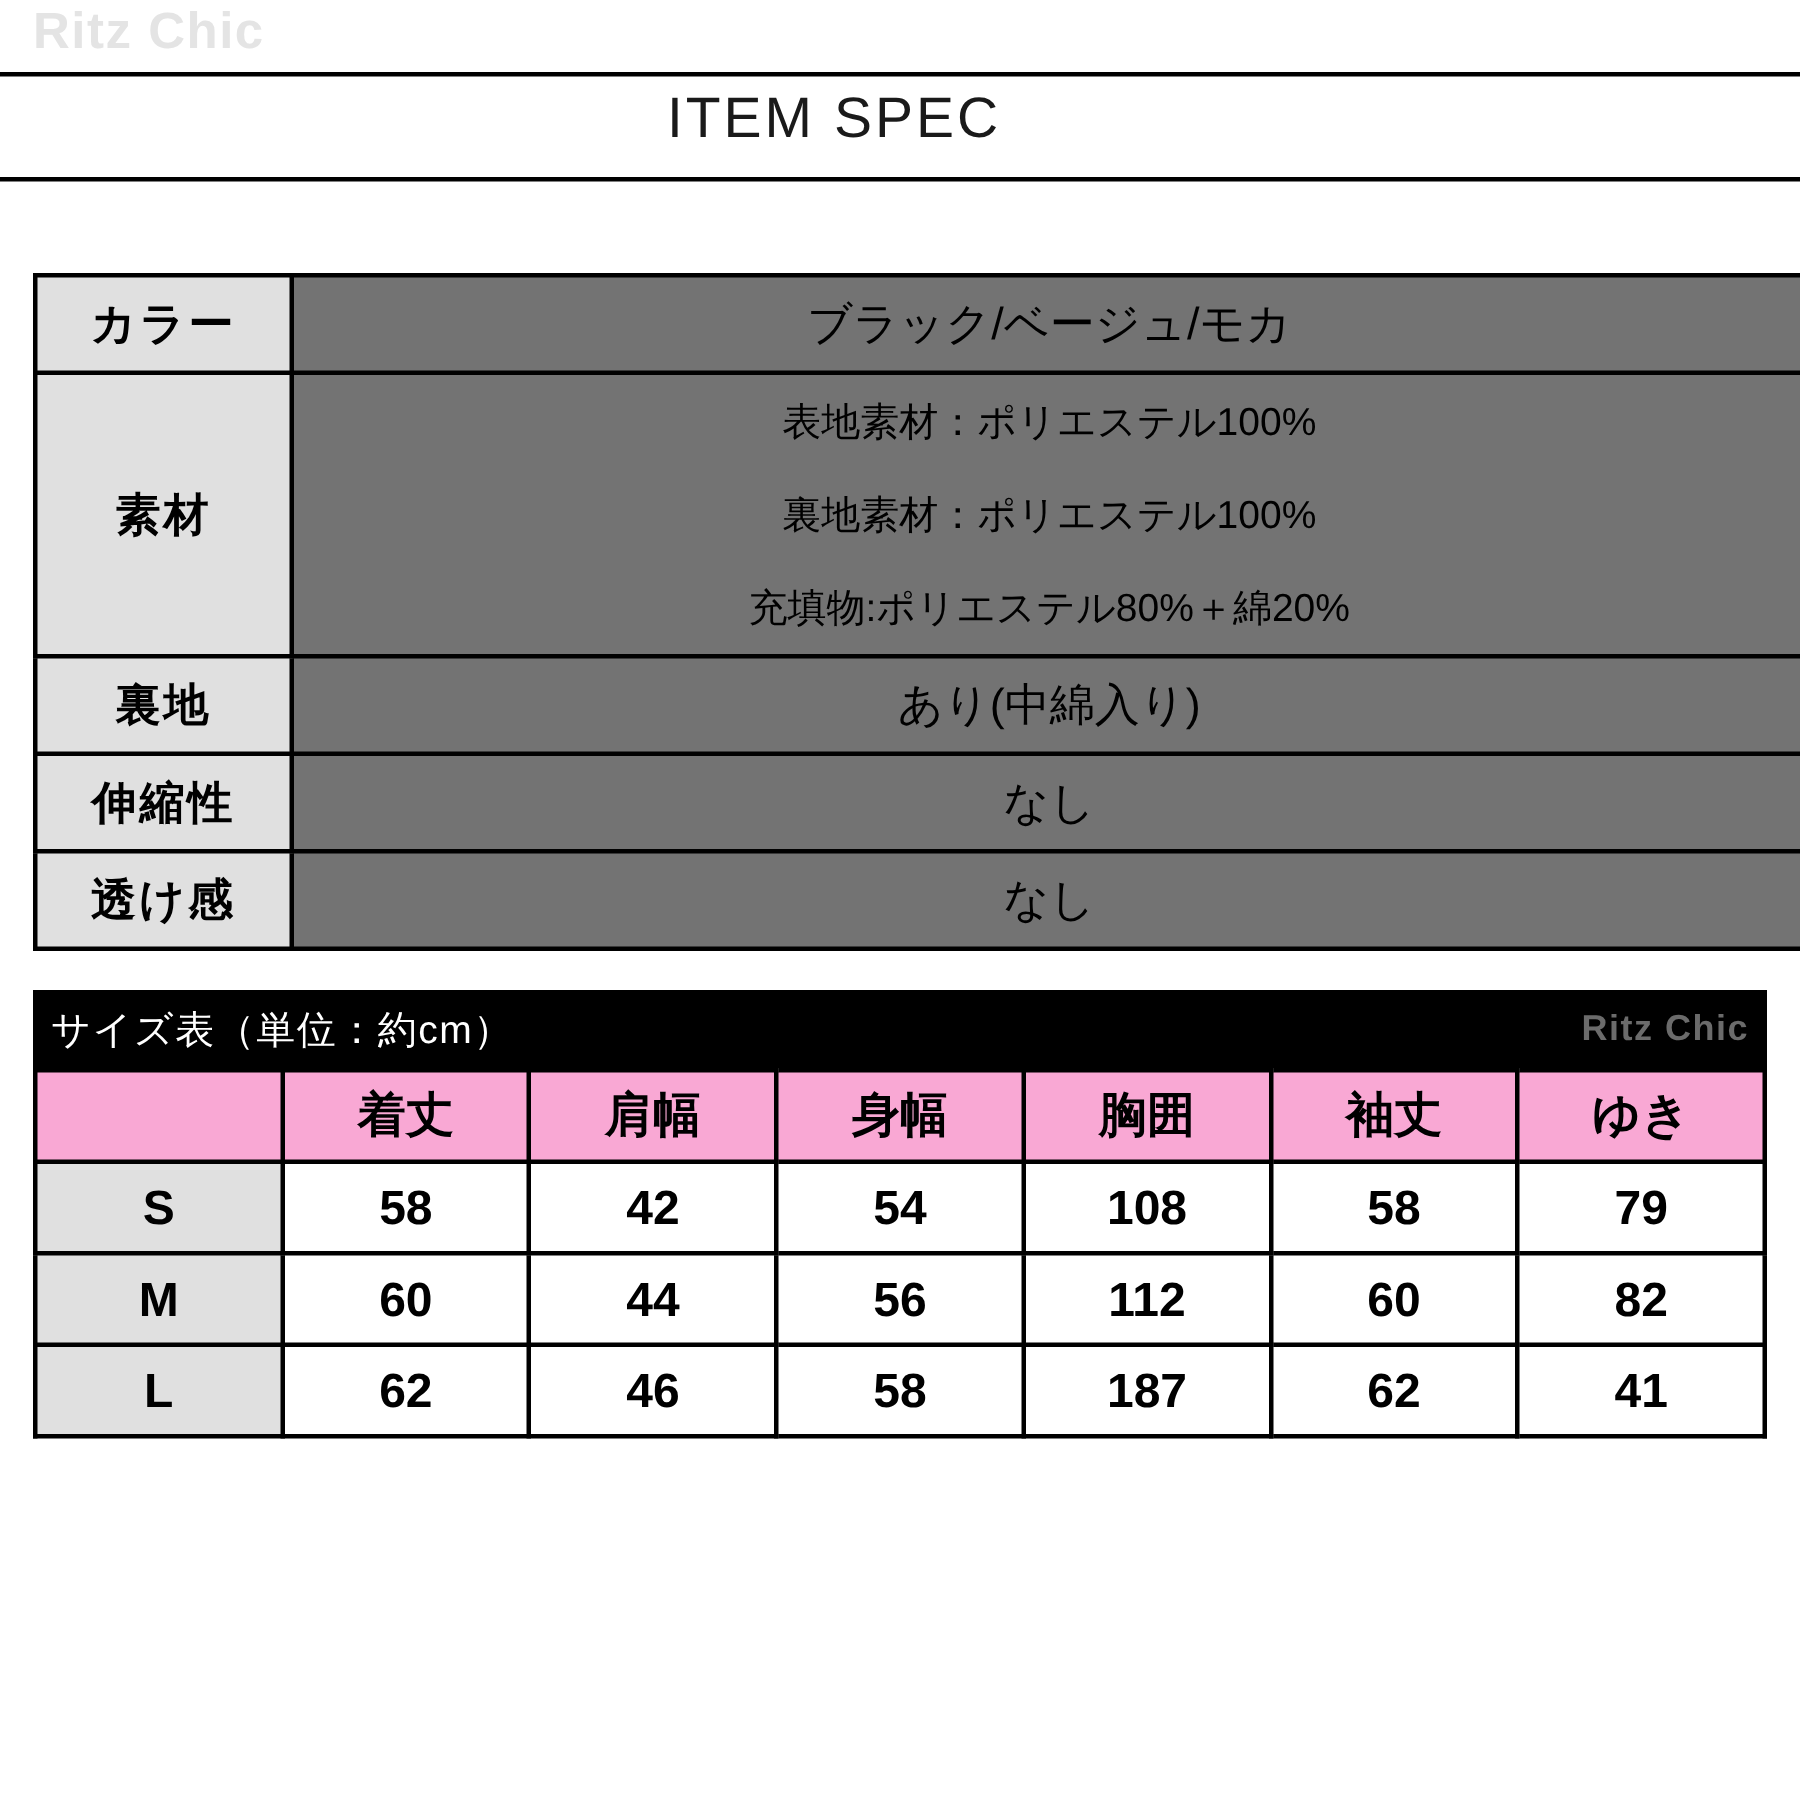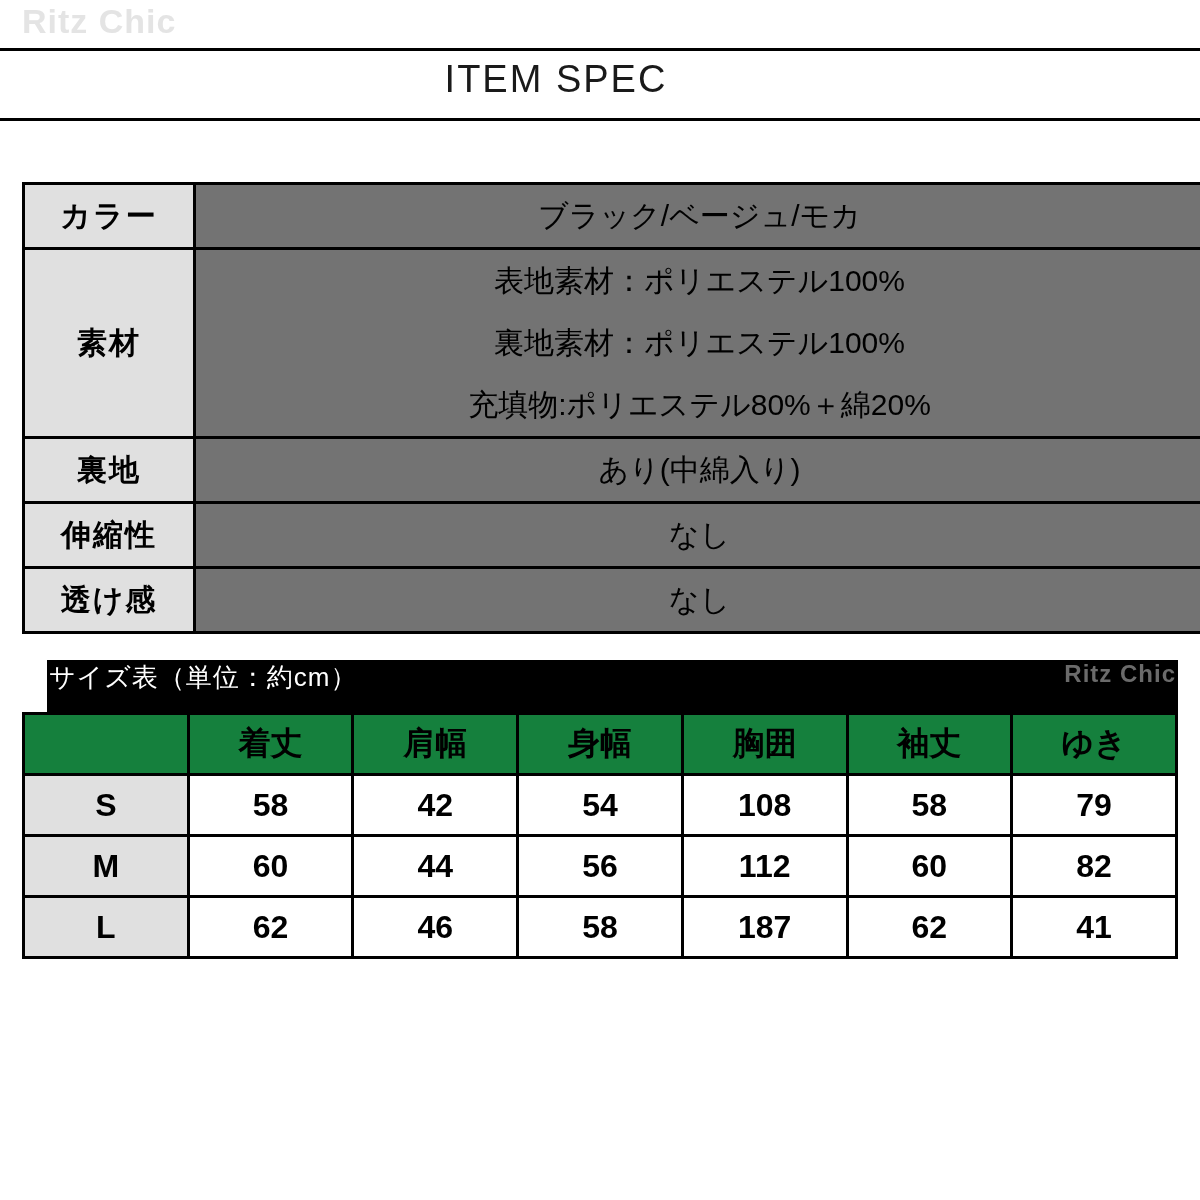--- a/index.html
+++ b/index.html
@@ -79,39 +79,39 @@
   }
   .material-lines {
     display: flex;
     flex-direction: column;
     justify-content: center;
     align-items: center;
     height: 186px;
     line-height: 62px;
   }
   .material-lines div {
-    font-size: 30px;
+    font-size: 26px;
   }
 
   
   .size-block {
     position: absolute;
     top: 660px;
     left: 22px;
     width: 1156px;
   }
   .size-title-bar {
     background: #000000;
     color: #ffffff;
     height: 52px;
     display: flex;
+    align-items: center;
     justify-content: space-between;
-    padding: 0 2px;
+    padding: 0 12px;
     box-sizing: border-box;
-    margin-left: 25px;
   }
   .size-title-bar .title {
     font-size: 26px;
     letter-spacing: 1px;
   }
   .size-title-bar .brand {
     font-size: 24px;
     font-weight: bold;
     color: #6b6b6b;
     letter-spacing: 1px;
@@ -124,21 +124,21 @@
   }
   .size-table th, .size-table td {
     border: 3px solid #000000;
     height: 58px;
     font-size: 32px;
     font-weight: bold;
     text-align: center;
     padding: 0;
   }
   .size-table th {
-    background: #15803d;
+    background: #f9a8d4;
   }
   .size-table td.rowhead {
     background: #e0e0e0;
     width: 168px;
   }
   .size-table td {
     background: #ffffff;
   }
 
   

